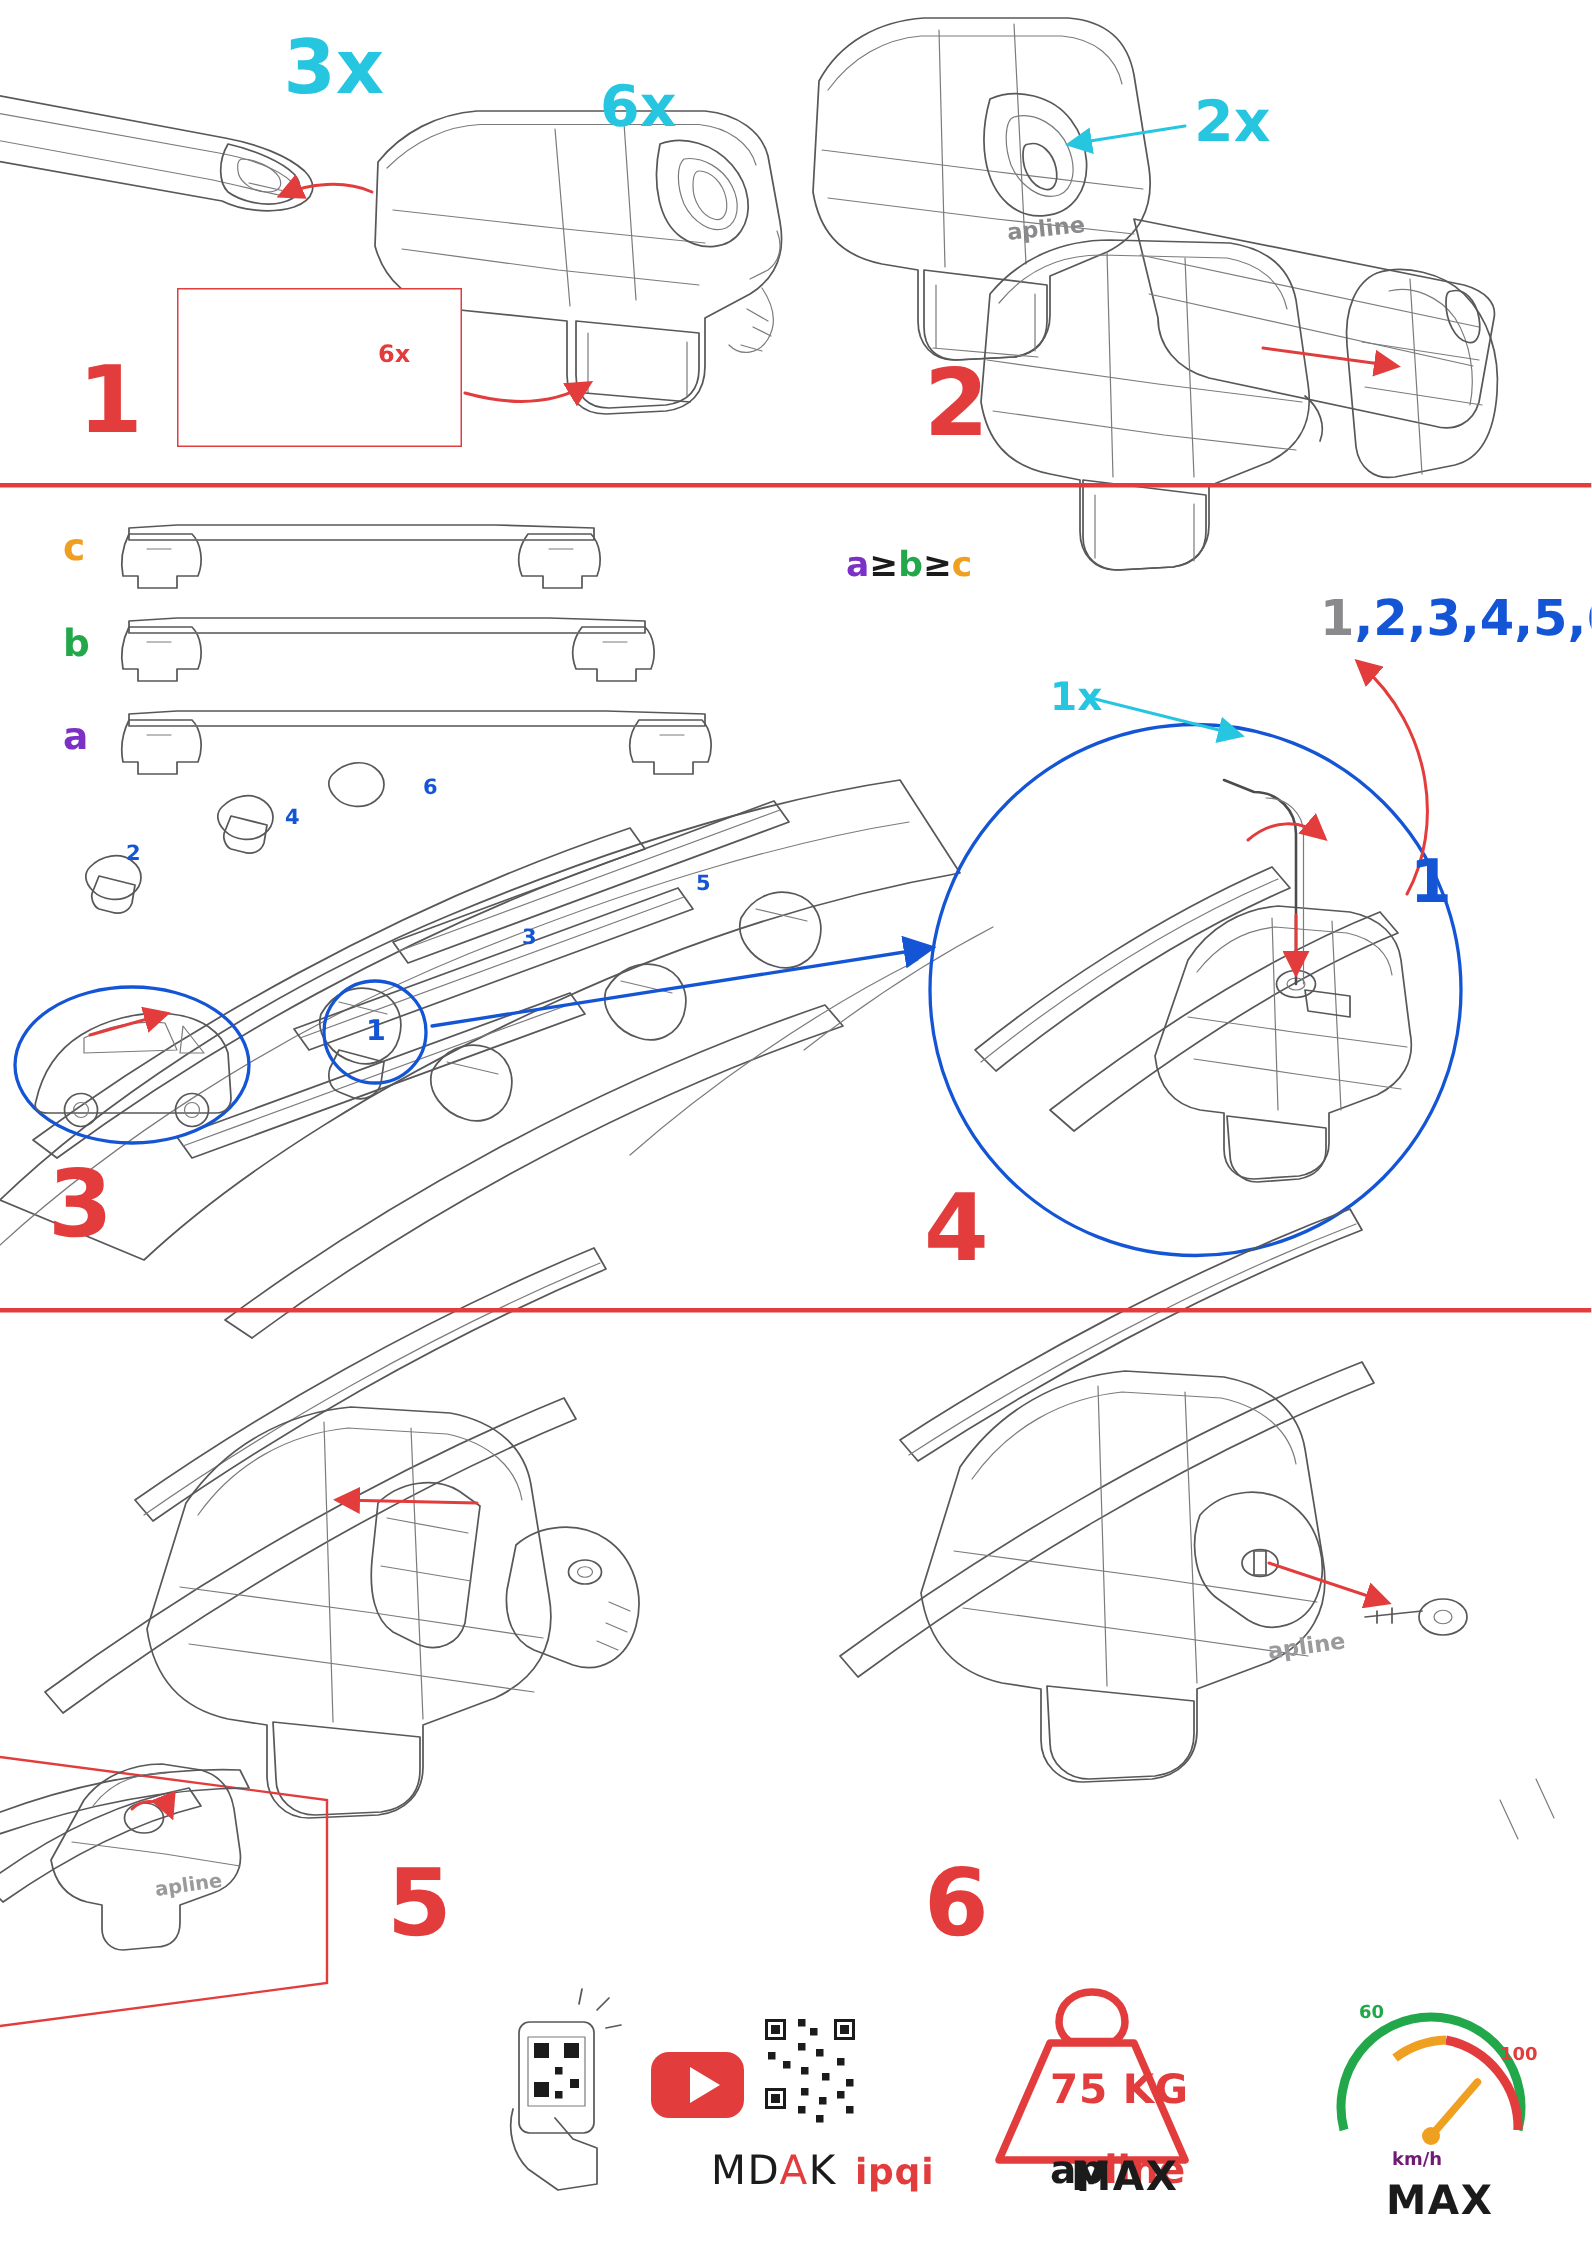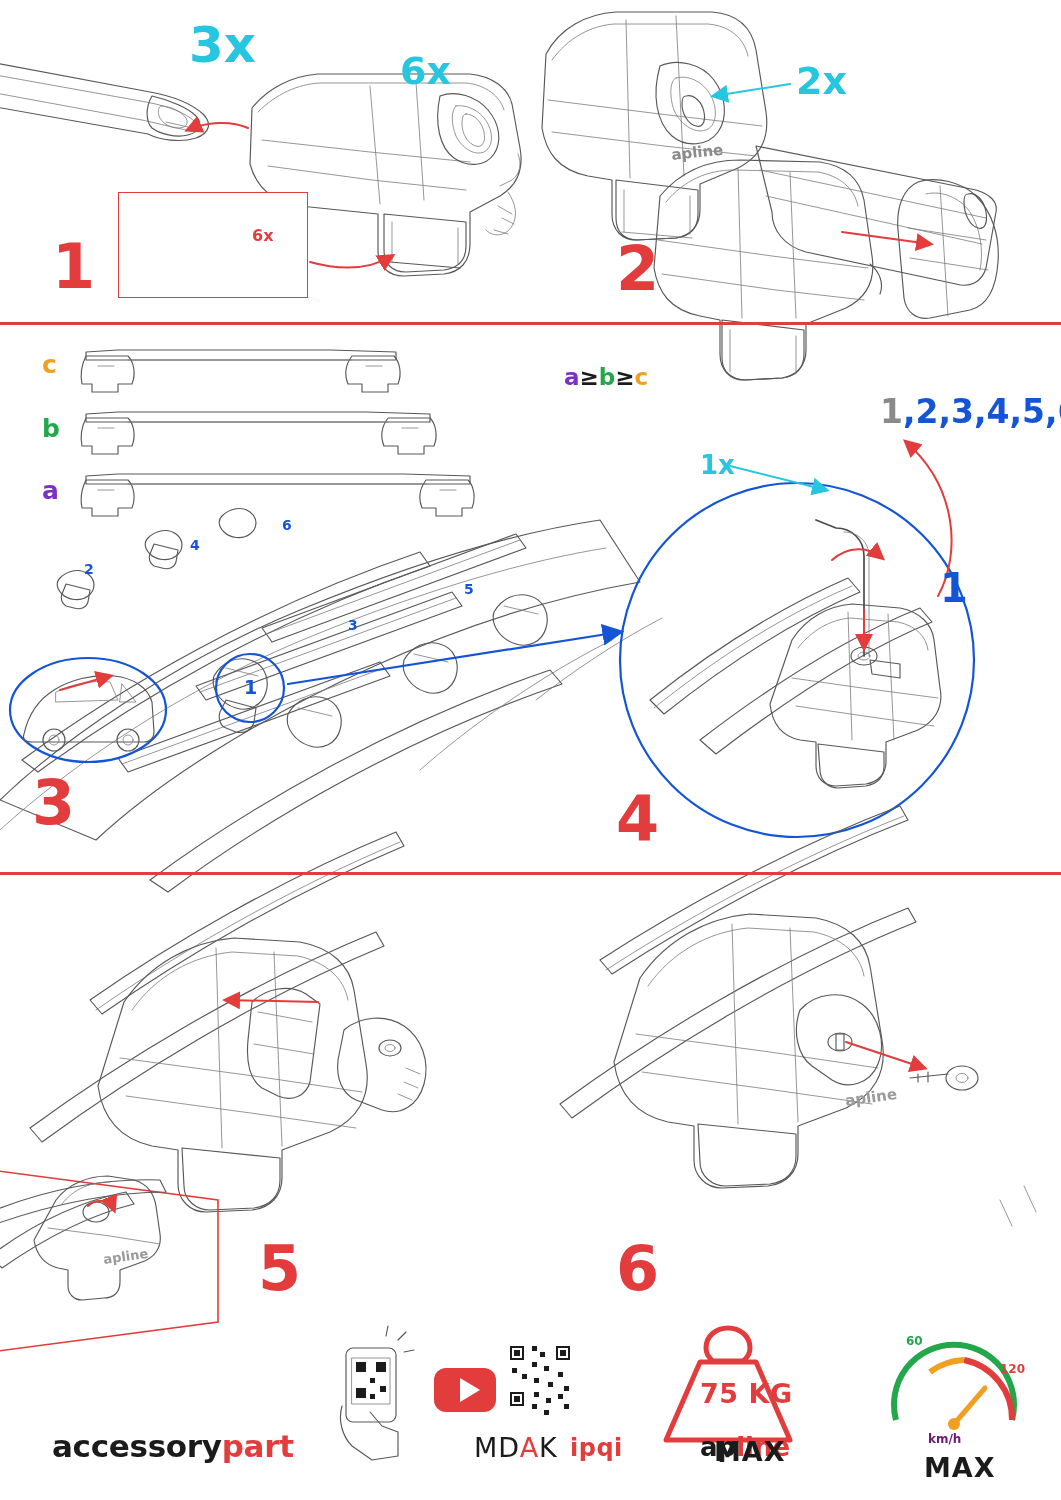--- a/index.html
+++ b/index.html
@@ -447,33 +447,30 @@
   <div class="lbl cyan" style="left:700px;top:452px;font-size:26px;">1x</div>
   <div style="position:absolute;left:880px;top:392px;font-size:33px;font-weight:700;white-space:nowrap;">
     <span style="color:#8a8a8c">1</span><span class="blue">,2,3,4,5,6</span>
   </div>
   <div class="lbl blue" style="left:940px;top:568px;font-size:40px;">1</div>
   <div class="stepnum" style="left:616px;top:788px;">4</div>
 
   <div class="stepnum" style="left:258px;top:1238px;">5</div>
   <div class="stepnum" style="left:616px;top:1238px;">6</div>
 
-  <div class="brand">
-    <span class="a">accessory</span><span class="b">part</span>
-  </div>
 
   <div class="mdak">
     <span>MD</span><span class="k">A</span><span>K</span>
   </div>
   <div class="ipqi">ipqi</div>
   <div class="apline">
     <span>ap</span><span class="l">line</span>
   </div>
 
   <div class="kgtext" style="left:700px;top:1378px;">75 KG</div>
   <div class="maxlabel" style="left:714px;top:1436px;">MAX</div>
 
   <div class="gaugeNum green" style="left:906px;top:1334px;">60</div>
-  <div class="gaugeNum red" style="left:1000px;top:1362px;">120</div>
+  <div class="gaugeNum red" style="left:1000px;top:1362px;">100</div>
   <div class="kmh" style="left:928px;top:1432px;">km/h</div>
   <div class="maxlabel" style="left:924px;top:1452px;">MAX</div>
 
 </div>
 
 </body></html>

